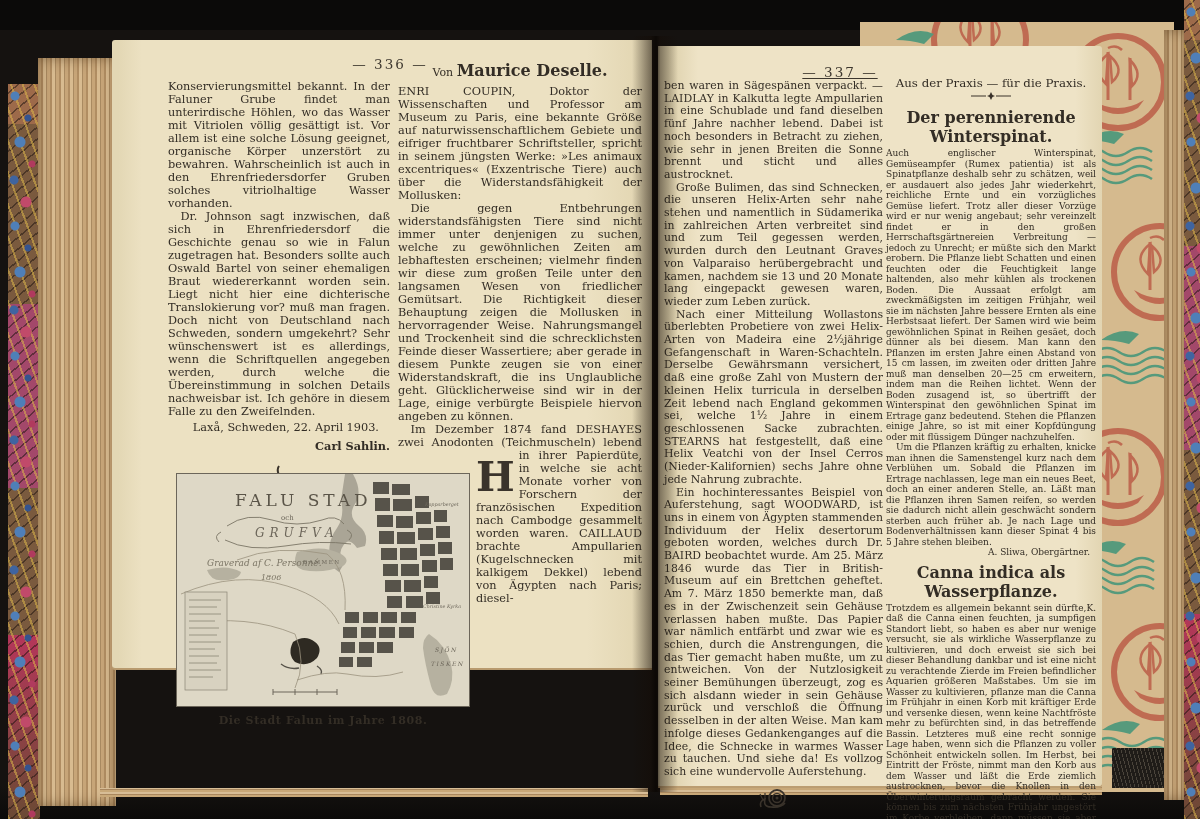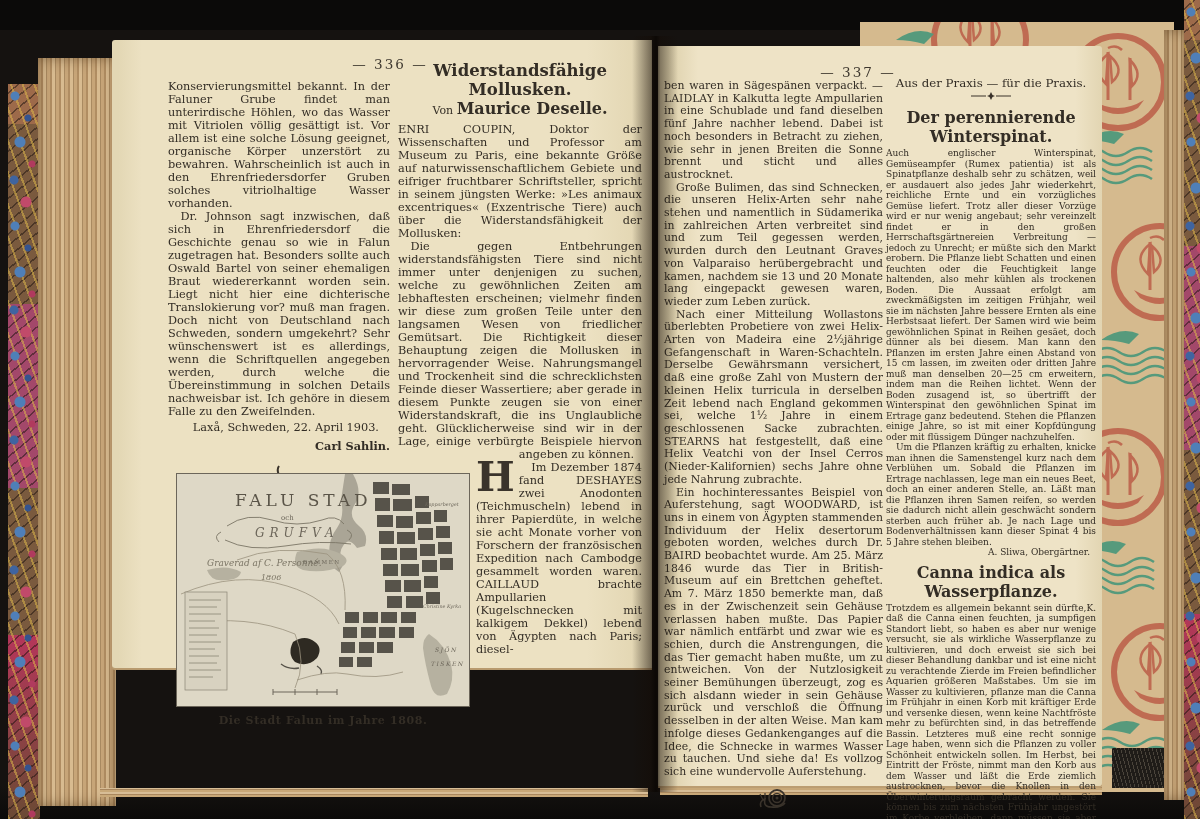--- a/index.html
+++ b/index.html
@@ -41,21 +41,21 @@
   .page{position:absolute;color:#332d25;z-index:2;}
   #page-left{left:112px;top:40px;width:540px;height:628px;border-radius:3px 0 0 3px;
     background:linear-gradient(90deg,#e3d7b4 0 6px,#ece1c2 30px 88%,#e0d3ae);
     box-shadow:0 2px 0 #b89a6e;}
   #page-right{left:658px;top:46px;width:444px;height:740px;border-radius:0 3px 3px 0;
     background:linear-gradient(90deg,#ddd0ab 0 10px,#eee3c6 40px 94%,#e2d5b2);
     box-shadow:0 2px 0 #bb9d71;}
 
   .pagenum{position:absolute;width:160px;text-align:center;font-size:13.5px;letter-spacing:2px;color:#3c362d;}
   #pn-336{left:198px;top:16px;}
-  #pn-337{left:120px;top:18px;}
+  #pn-337{left:102px;top:18px;text-decoration:underline;}
 
   .coltext{position:absolute;font-size:11.3px;line-height:13px;text-align:justify;hyphens:auto;}
   .coltext p{margin:0;text-indent:1.1em;}
   .coltext p.noindent{text-indent:0;}
 
   
   #l-col1{left:56px;top:40px;width:222px;}
   #l-col1 .dateline{text-indent:2.2em;margin-top:3px;text-align:left;}
   #l-col1 .sig{font-weight:bold;text-align:right;margin-top:6px;text-indent:0;padding-left:60px;}
   .fleuron{margin:10px auto 0;display:block;}
@@ -141,21 +141,20 @@
       <p class="dateline">Laxå, Schweden, 22. April 1903.</p>
       <p class="sig">Carl Sahlin.</p>
       <svg class="fleuron" width="30" height="28" viewBox="0 0 30 28">
         <path d="M15 3 C10 10 20 13 14 24 M14 13 C7 8 4 17 1 14 M14 13 C22 8 26 17 29 14 M14 20 C9 24 12 27 16 26" fill="none" stroke="#3a332b" stroke-width="2"></path>
       </svg>
     </div>
 
     <div class="coltext" id="l-article">
       <div class="fs1"></div>
       <div class="fs2"></div>
-      <h2><span>Widerstandsfähige</span><br><span>Mollusken.</span></h2>
       <p class="byline"><span>Von </span><b>Maurice Deselle.</b></p>
       <p class="noindent"><span class="dropcap">H</span><span>ENRI COUPIN, Doktor der Wissenschaften und Professor am Museum zu Paris, eine bekannte Größe auf naturwissenschaftlichem Gebiete und eifriger fruchtbarer Schriftsteller, spricht in seinem jüngsten Werke: »Les animaux excentriques« (Exzentrische Tiere) auch über die Widerstandsfähigkeit der Mollusken:</span></p>
       <p>Die gegen Entbehrungen widerstandsfähigsten Tiere sind nicht immer unter denjenigen zu suchen, welche zu gewöhnlichen Zeiten am lebhaftesten erscheinen; vielmehr finden wir diese zum großen Teile unter den langsamen Wesen von friedlicher Gemütsart.  Die Richtigkeit dieser Behauptung zeigen die Mollusken in hervorragender Weise.  Nahrungsmangel und Trockenheit sind die schrecklichsten Feinde dieser Wassertiere; aber gerade in diesem Punkte zeugen sie von einer Widerstandskraft, die ins Unglaubliche geht.  Glücklicherweise sind wir in der Lage, einige verbürgte Beispiele hiervon angeben zu können.</p>
       <p>Im Dezember 1874 fand DESHAYES zwei Anodonten (Teichmuscheln) lebend in ihrer Papierdüte, in welche sie acht Monate vorher von Forschern der französischen Expedition nach Cambodge gesammelt worden waren. CAILLAUD brachte Ampullarien (Kugelschnecken mit kalkigem Dekkel) lebend von Ägypten nach Paris; diesel-</p>
     </div>
 
     <figure id="map-fig" style="margin:0">
       <svg id="map-svg" width="292" height="232" viewBox="0 0 292 232" xmlns="http://www.w3.org/2000/svg">
         <rect x="0" y="0" width="292" height="232" fill="#ded8c6"></rect>
 

